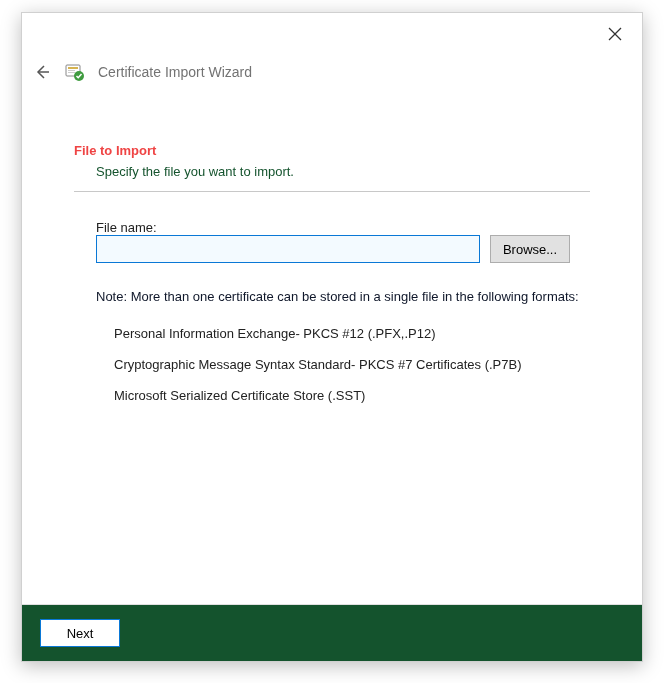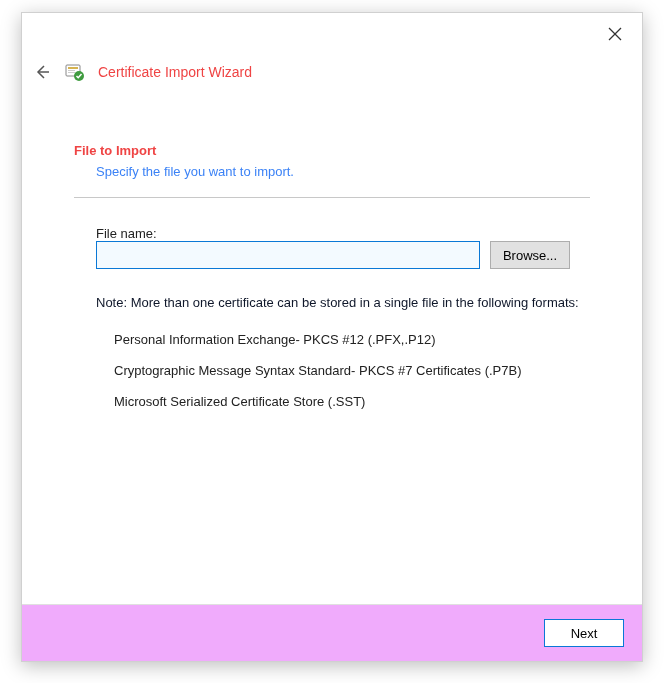--- a/index.html
+++ b/index.html
@@ -46,38 +46,38 @@
       display: flex;
       align-items: center;
     }
     .back-btn svg { width: 16px; height: 16px; }
     .cert-icon {
       width: 22px;
       height: 22px;
     }
     .wizard-title {
       font-size: 14px;
-      color: #ef4444;
+      color: #737373;
       font-weight: 400;
     }
     .content {
       padding: 52px 52px 0 52px;
       flex: 1;
     }
     .section-heading {
       font-weight: 700;
       font-size: 13px;
       color: #ef4444;
       margin-bottom: 6px;
     }
     .section-sub {
       font-size: 13px;
-      color: #3b82f6;
+      color: #14532d;
       padding-left: 22px;
-      margin-bottom: 18px;
+      margin-bottom: 12px;
     }
     .divider {
       border: none;
       border-top: 1px solid #c8c8c8;
       margin-bottom: 28px;
     }
     .field-block {
       padding-left: 22px;
     }
     .field-label {
@@ -115,26 +115,27 @@
     }
     .format-list {
       padding-left: 18px;
     }
     .format-item {
       font-size: 13px;
       color: #222;
       margin-bottom: 16px;
     }
     .footer {
-      background: #f0abfc;
+      background: #14532d;
       border-top: 1px solid #e0e0e0;
       padding: 14px 18px;
       display: flex;
       justify-content: flex-end;
       gap: 10px;
+      flex-direction: column;
     }
     .btn {
       width: 80px;
       height: 28px;
       border: 1px solid #adadad;
       background: #e1e1e1;
       font-size: 13px;
       cursor: pointer;
       font-family: inherit;
     }

